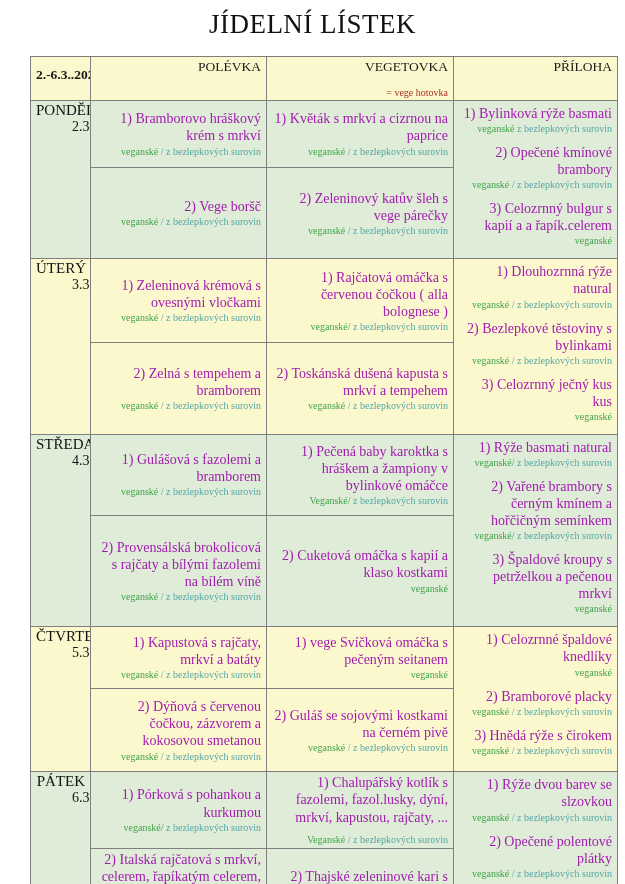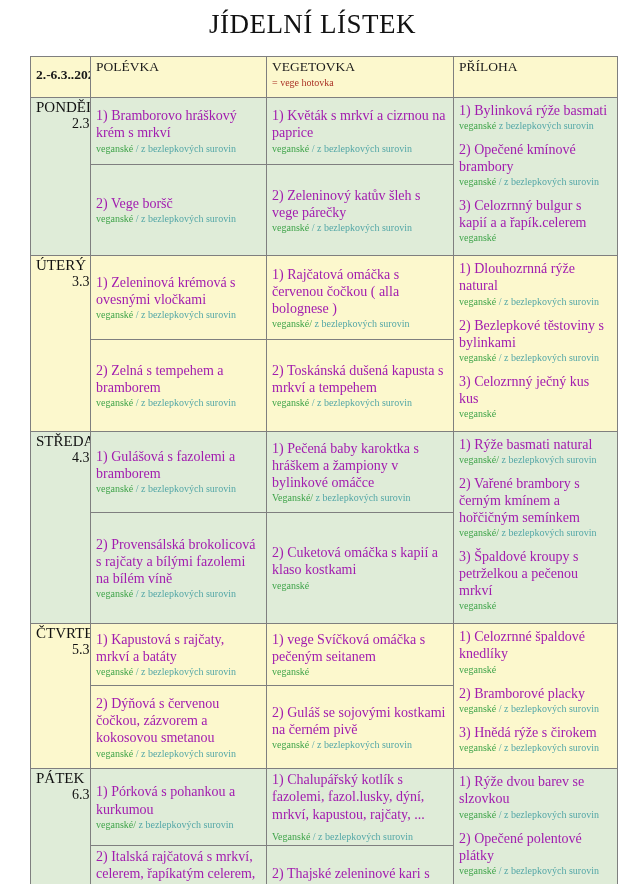--- a/index.html
+++ b/index.html
@@ -11,29 +11,29 @@
   .title {
     text-align:center; font-size:27px; font-weight:normal;
     margin:9px 0 0 0; letter-spacing:0.5px; color:#111;
   }
   table.menu {
     border-collapse:collapse; table-layout:fixed;
     width:587px; margin:16px 0 0 30px;
   }
   td {
     border:1px solid #7f7f7f; padding:2px 5px;
-    vertical-align:middle; overflow:hidden;
+    vertical-align:middle; overflow:hidden;text-align:right;
   }
   tr.y > td { background:#fcf8cd; }
   tr.g > td { background:#dfecd8; }
 
   
   tr.hdr > td { vertical-align:top; font-size:13.5px; color:#1a1a1a; }
   td.datecell { text-align:center; font-weight:bold; font-size:11px; padding-top:10px; }
-  .veg-note { font-size:10px; color:#a93226; margin-top:2px; }
+  .veg-note { font-size:10px; color:#a93226; margin-top:12px; }
 
   
   td.day { vertical-align:top; padding-top:1px; }
   .day-name { font-size:15px; color:#111; }
   .day-date { font-size:14px; color:#111;margin-left:36px; }
 
   
   .dish { font-size:14px; line-height:1.22; color:#a21caf; }
   .tags { font-size:10px; line-height:1.2; margin-top:1px; }
   .vg { color:#3fa44a; }

